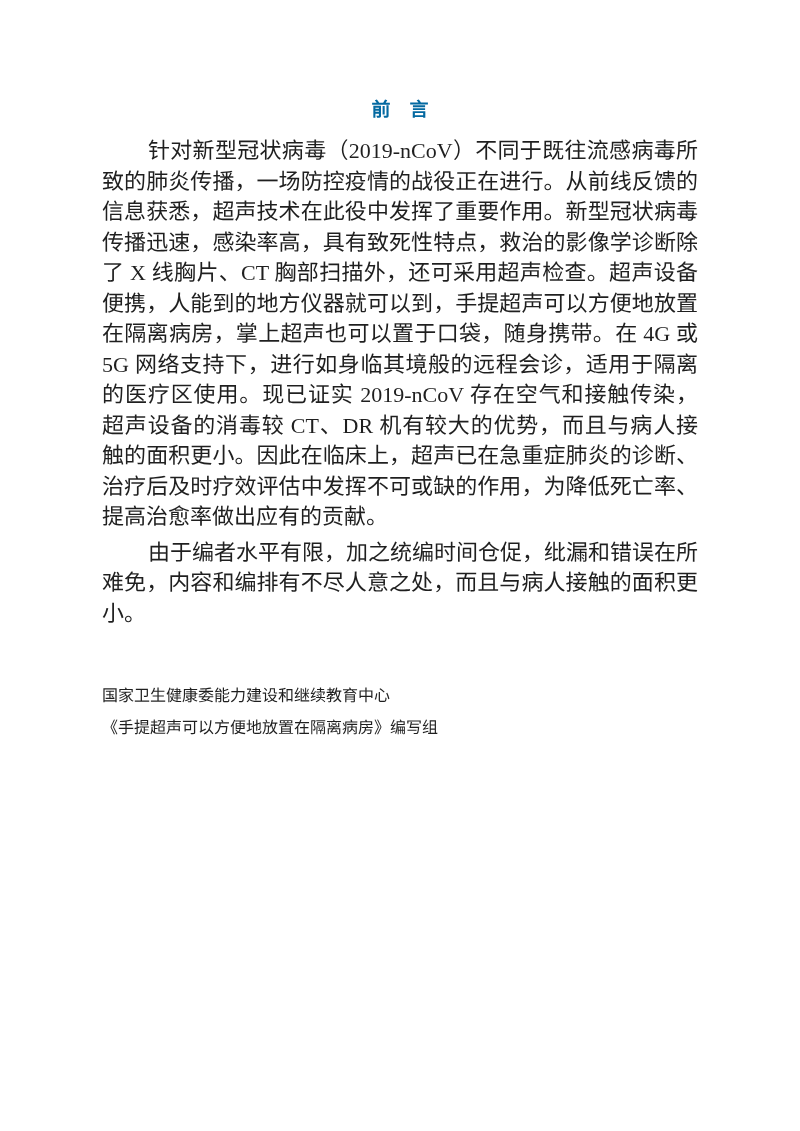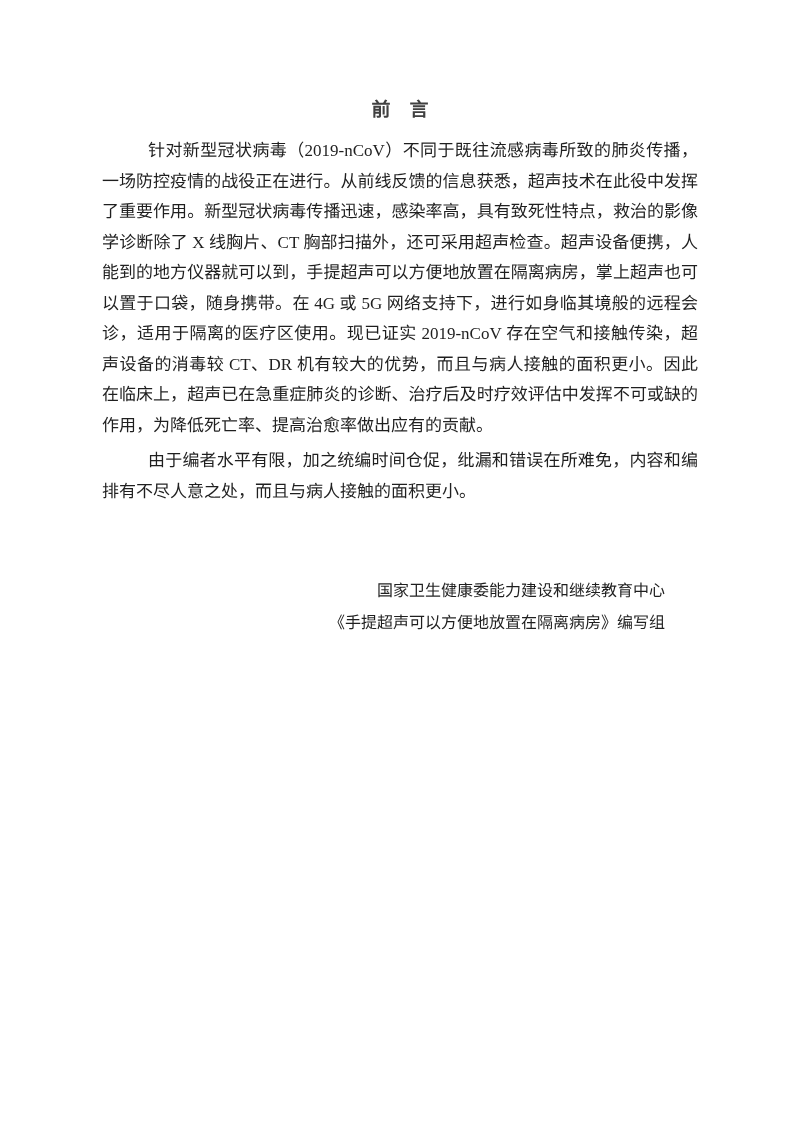--- a/index.html
+++ b/index.html
@@ -25,37 +25,36 @@
     left: 102px;
     top: 96px;
     width: 596px;
   }
   .doc-title {
     font-size: 19px;
     font-weight: bold;
     text-align: center;
     margin: 0 0 12px 0;
     line-height: 28px;
-    color: #404040;
+    color: #0369a1;
   }
   p.body-para {
-    font-size: 17px;
+    font-size: 22px;
     line-height: 30.5px;
     text-align: justify;
     text-justify: inter-ideograph;
     text-indent: 46px;
     margin: 0 0 5px 0;
     overflow-wrap: break-word;
     word-break: normal;
   }
   .signature {
-    margin-top: 68px;
+    margin-top: 51px;
     font-size: 16px;
     line-height: 31.5px;
-    text-align: right;
   }
   .sig-line {
     padding-right: 33px;
   }
   .sig-date {
     padding-right: 18px;
   }
 </style>
 </head>
 <body>

